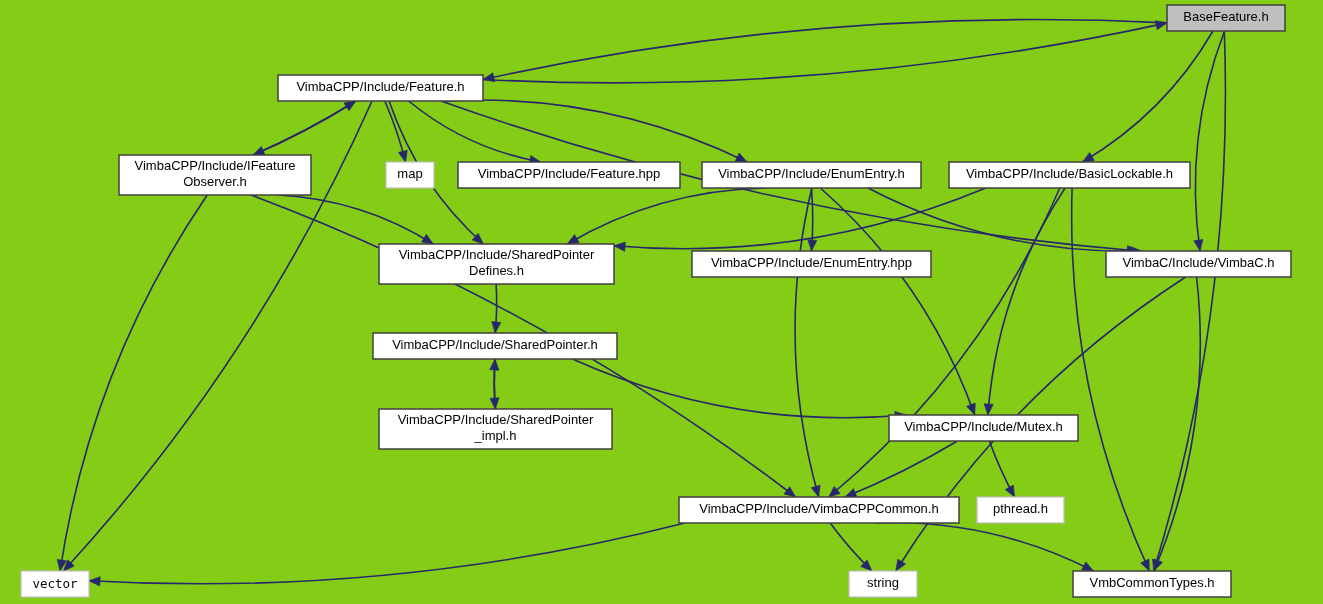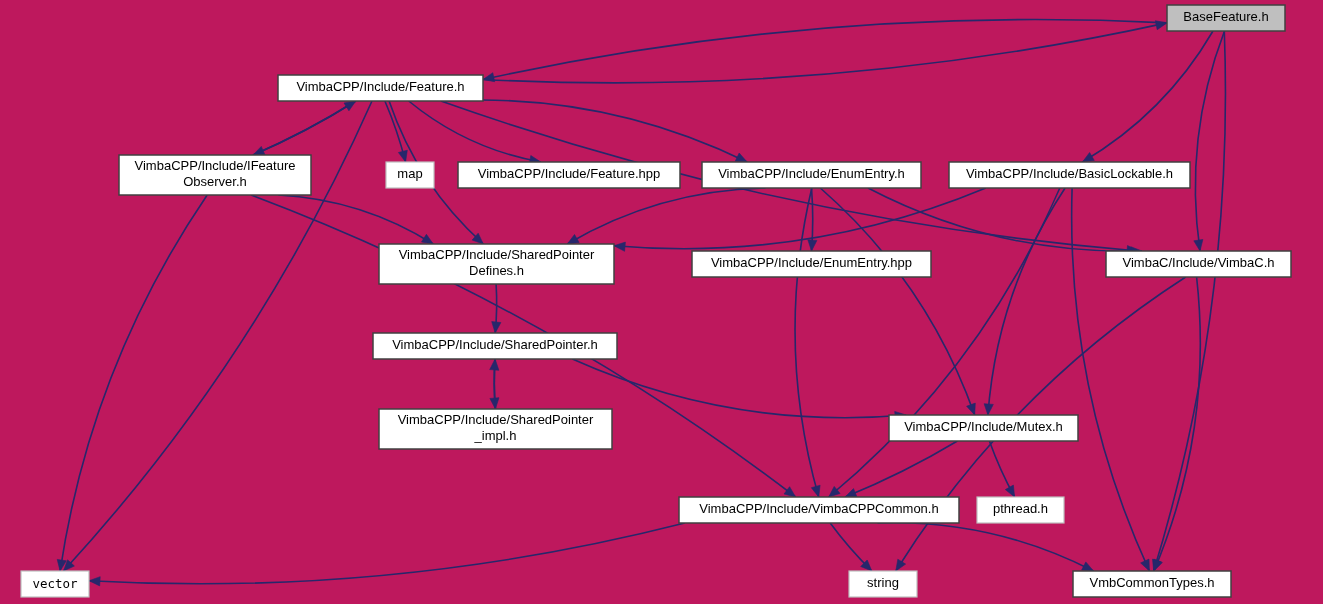--- a/index.html
+++ b/index.html
@@ -4,21 +4,21 @@
 <style>
   html, body {
     margin: 0;
     padding: 0;
     background: #ffffff;
   }
   #graph-root {
     position: relative;
     width: 1323px;
     height: 604px;
-    background: #be185d;
+    background: #84cc16;
     font-family: "Liberation Sans", sans-serif;
     overflow: hidden;
   }
   svg.graph-canvas {
     position: absolute;
     left: 0;
     top: 0;
     width: 1323px;
     height: 604px;
   }

